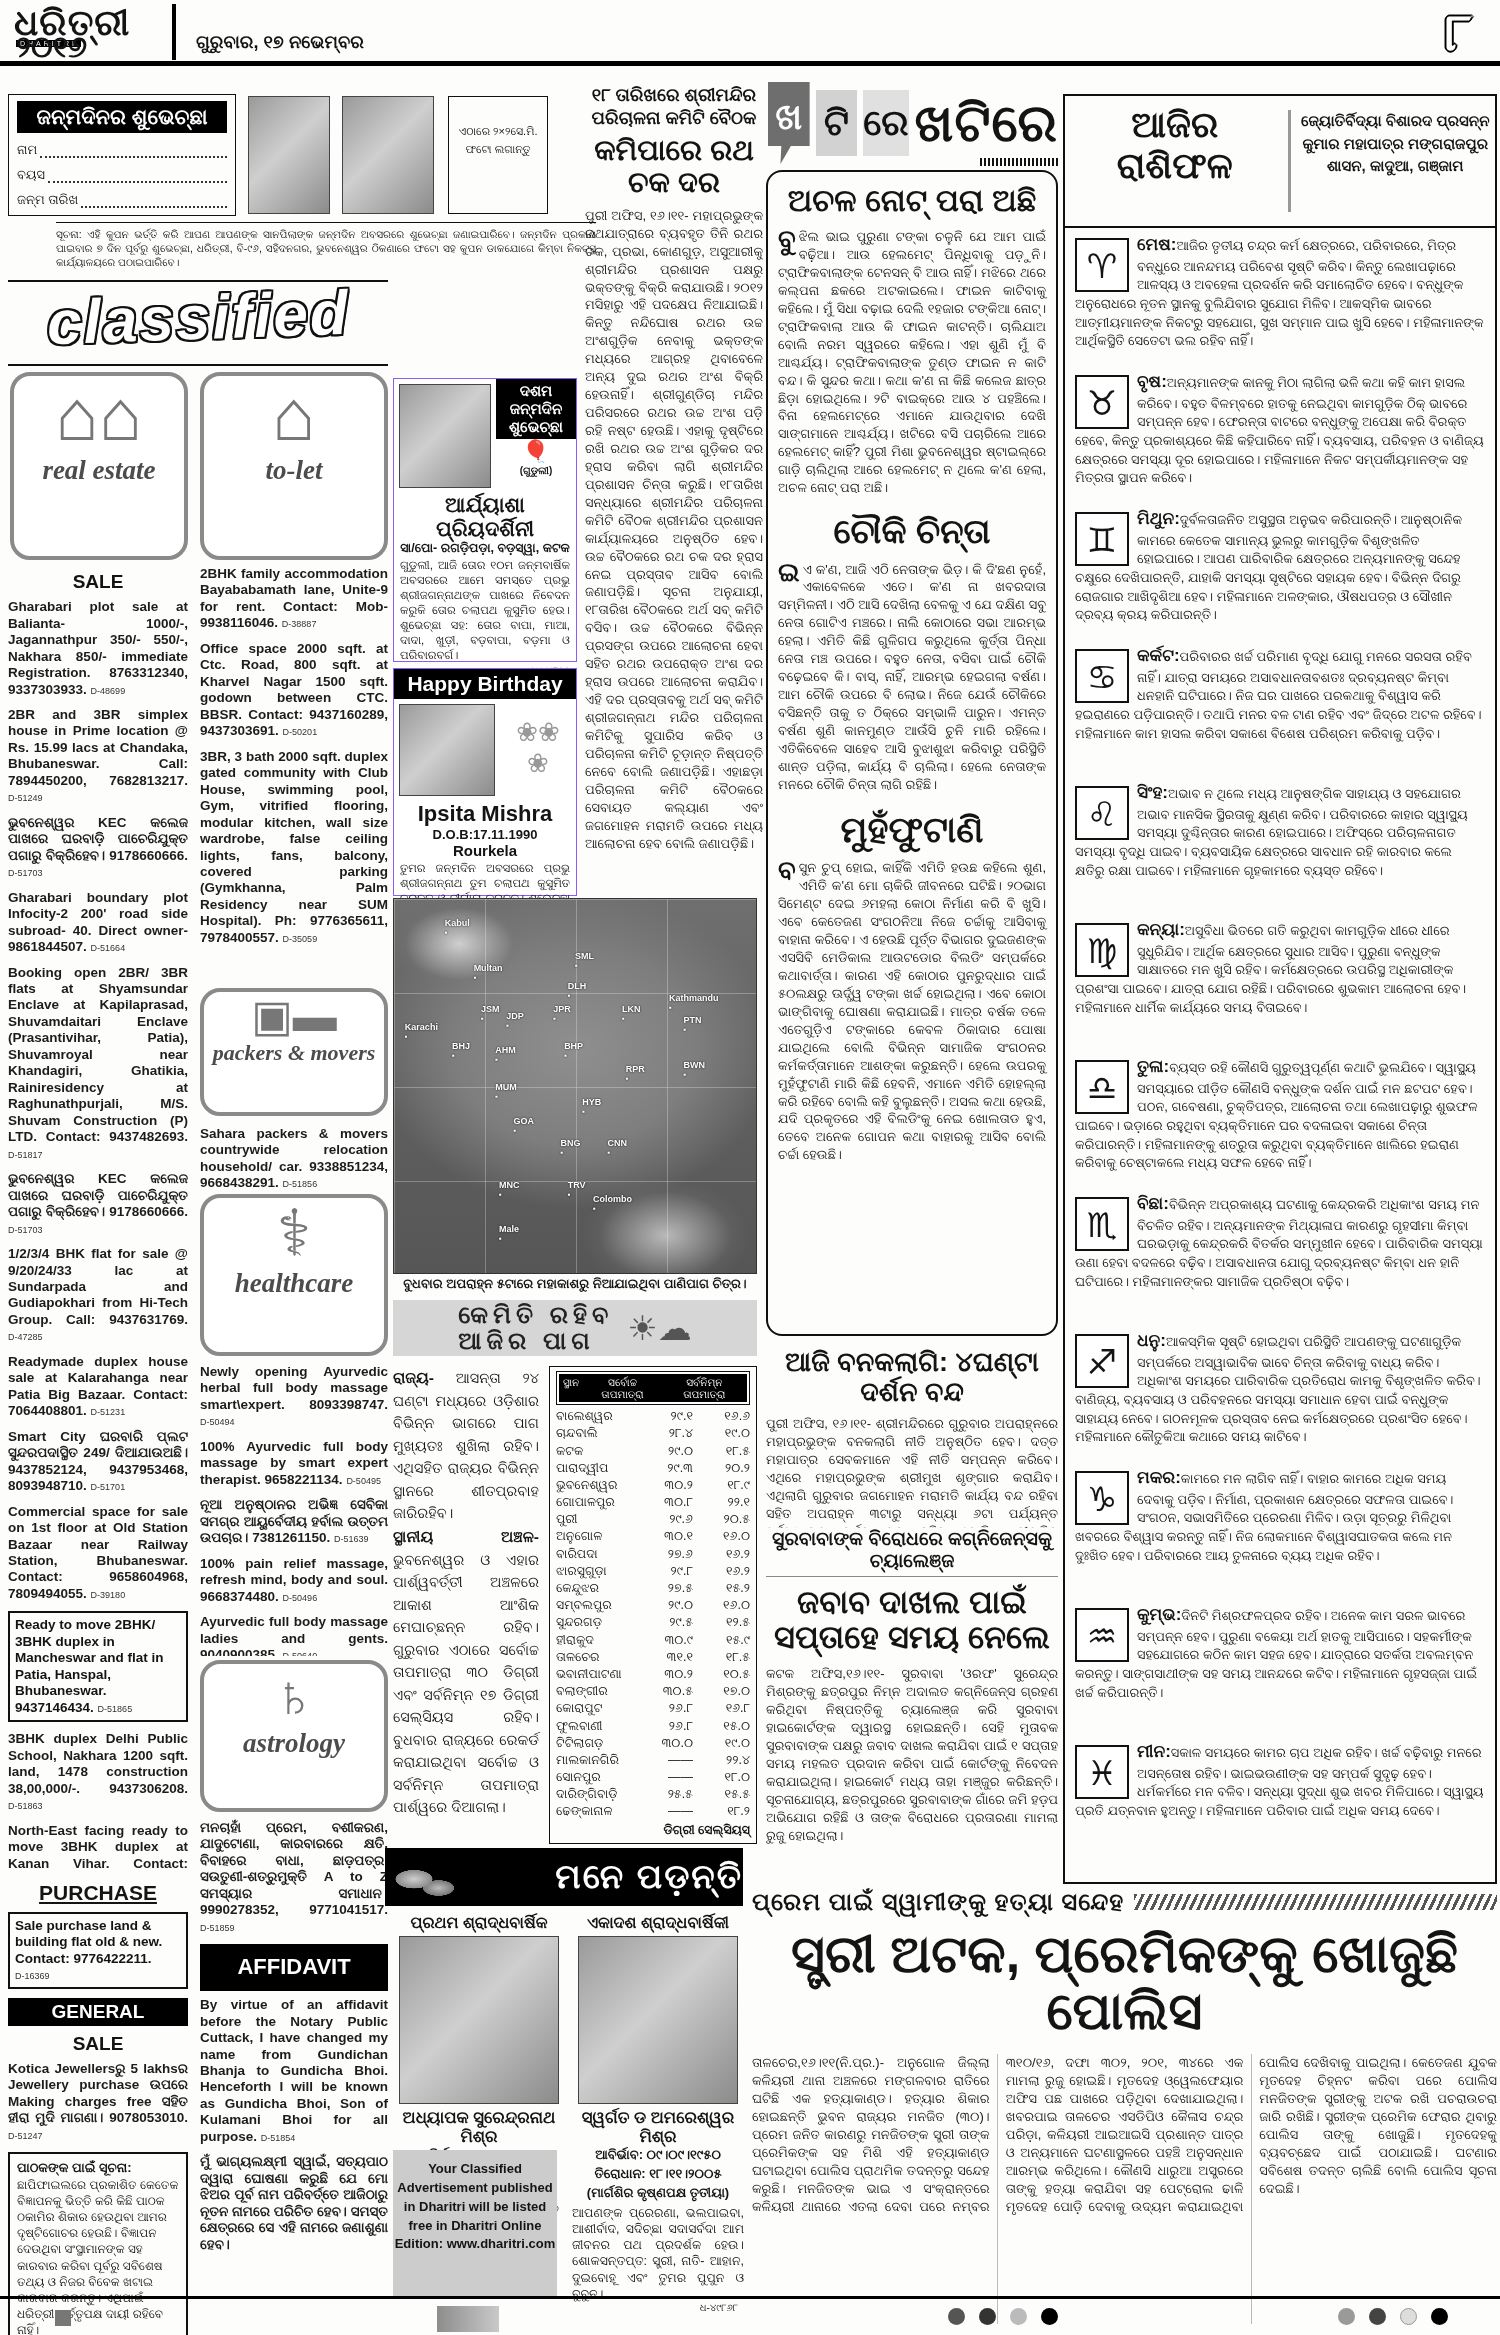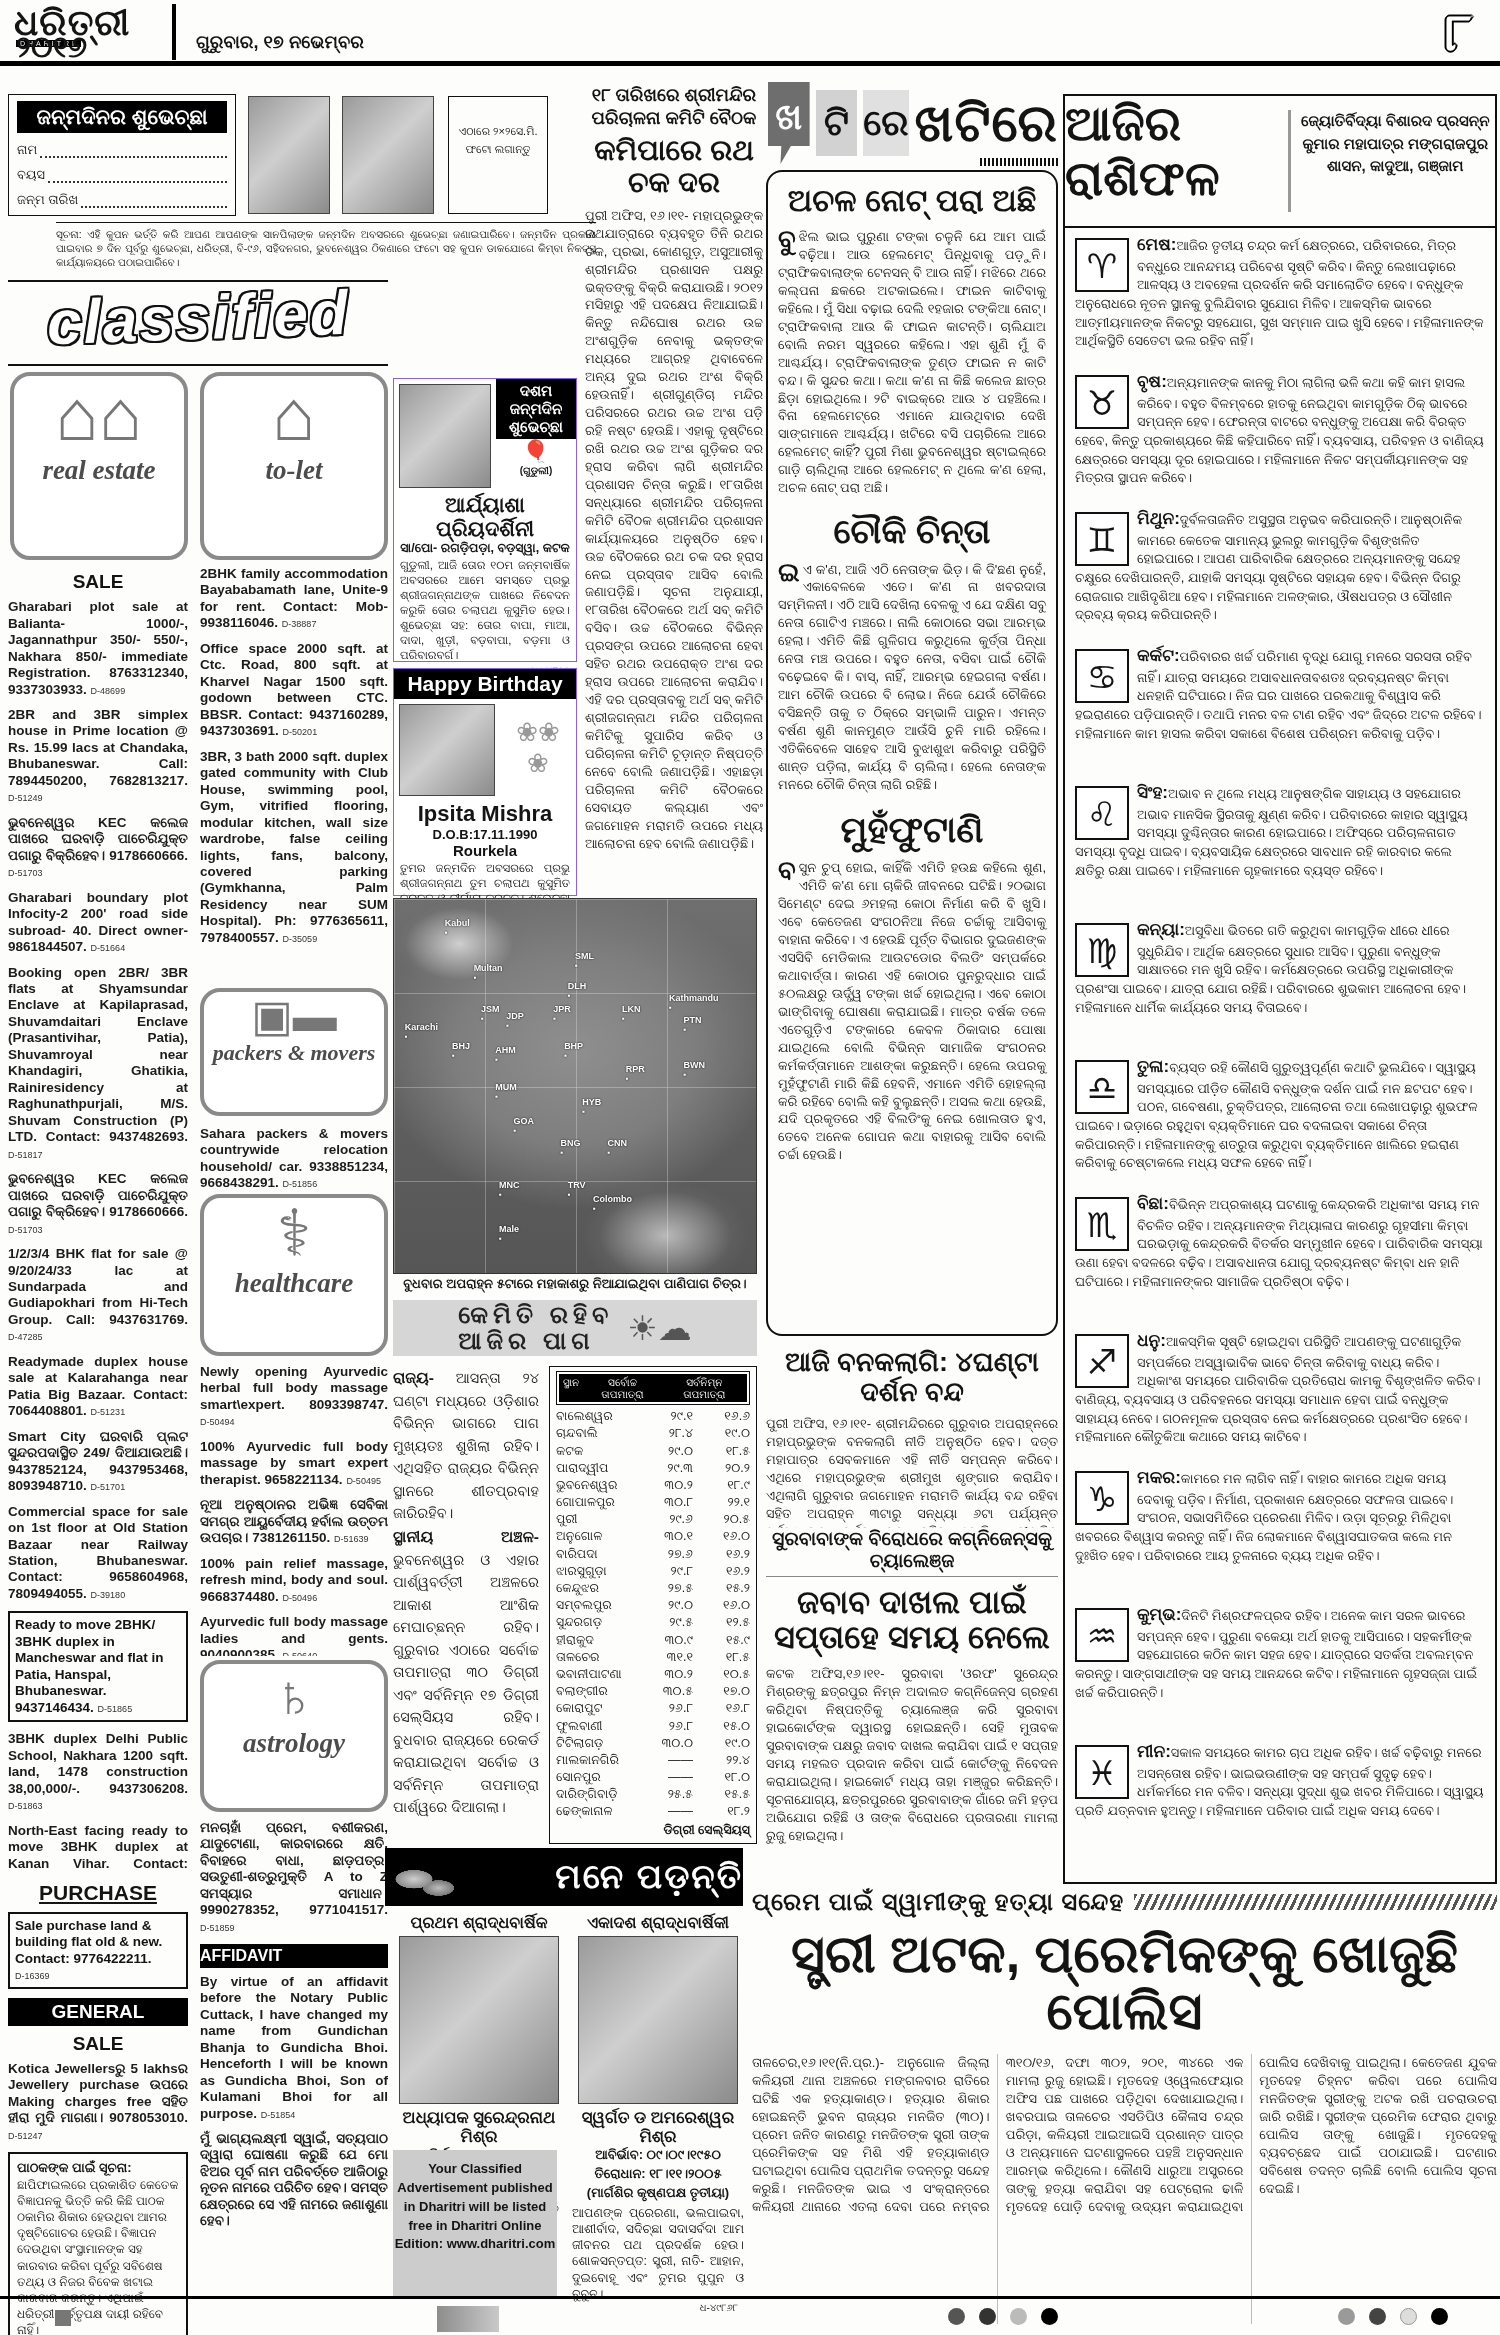--- a/index.html
+++ b/index.html
@@ -131,30 +131,30 @@
   #bottom-story { left:752px; top:1888px; width:745px; height:412px; }
   #bottom-kicker { display:flex; align-items:center; gap:10px; }
   #bottom-kicker .kicker { font-size:24px; letter-spacing:1px; }
   #bottom-kicker .hatch { flex:1; height:16px; background:repeating-linear-gradient(115deg,#555 0 3px,transparent 3px 7px); }
   #bottom-story .headline { font-size:52px; margin:10px 0 14px; }
   #bottom-body { column-count:3; column-gap:16px; column-rule:1px solid #bbb; height:270px; }
 
   
   #rashifala { left:1063px; top:94px; width:434px; height:1790px; border:2px solid #111; }
   #rashi-head { display:flex; border-bottom:2px solid #111; height:132px; }
-  #rashi-head .rtitle { flex:1.1; font-size:48px; font-weight:bold; text-align:left; line-height:1.15; padding-top:0; }
+  #rashi-head .rtitle { flex:1.1; font-size:36px; font-weight:bold; text-align:center; line-height:1.15; padding-top:8px; }
   #rashi-head .rdiv { width:3px; background:#999; margin:14px 4px; }
   #rashi-head .rcredit { flex:1; font-size:15px; font-weight:bold; text-align:center; line-height:1.5; padding-top:14px; }
   .sign { padding:6px 10px 0; height:137px; overflow:hidden; }
   .sign-icon { float:left; width:54px; height:54px; border:2px solid #111; margin:4px 8px 2px 0; text-align:center; font-size:34px; line-height:52px; background:#fff; }
   .sign-name { font-size:17px; font-weight:bold; }
   .sign-txt { font-size:13px; line-height:1.35; text-align:justify; }
 
   
-  .aff-head { background:#000; color:#fff; text-align:left; font-size:16px; font-weight:bold; padding:2px 0; margin:6px 0; }
+  .aff-head { background:#000; color:#fff; text-align:center; font-size:22px; font-weight:bold; padding:10px 0; margin:6px 0; }
 
   
   #foot-rule { left:0; top:2296px; width:1500px; height:3px; background:#000; }
   .foot-dot { border-radius:50%; width:17px; height:17px; }
   .foot-sq { width:62px; height:26px; background:linear-gradient(90deg,#8d8d8d,#c9c9c9); }
 </style>
 </head>
 <body>
 
 <div id="page">

